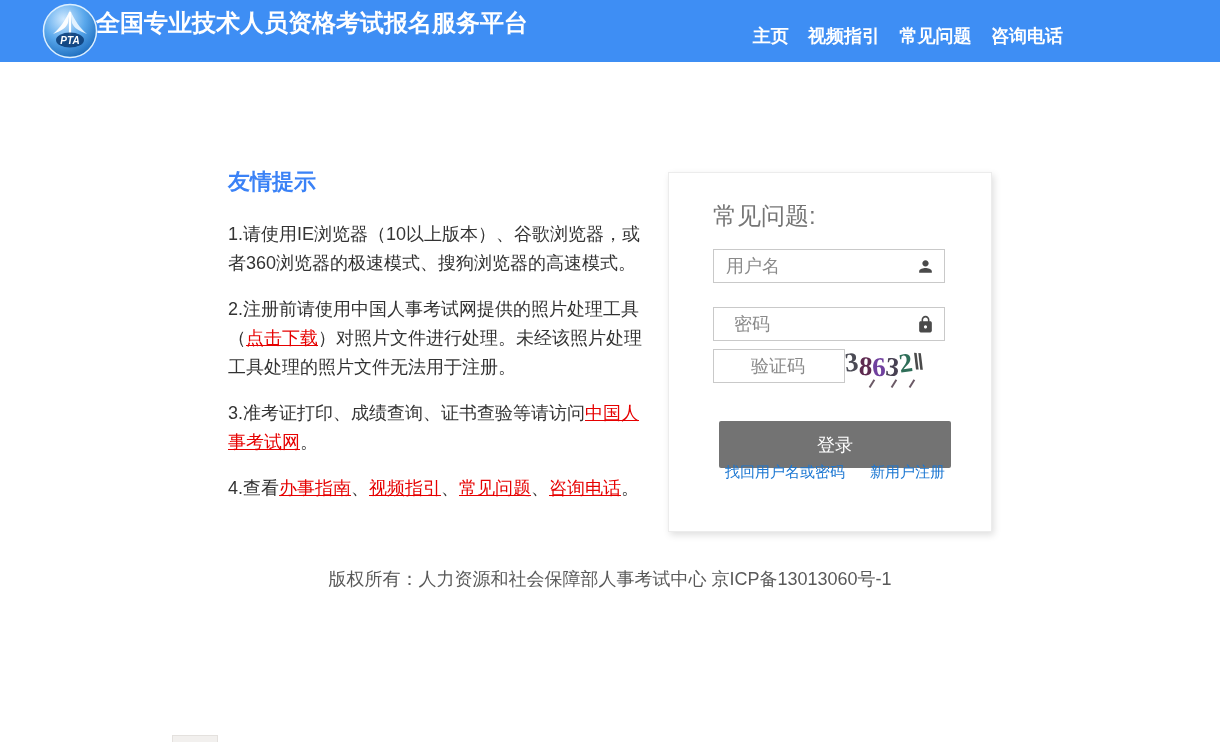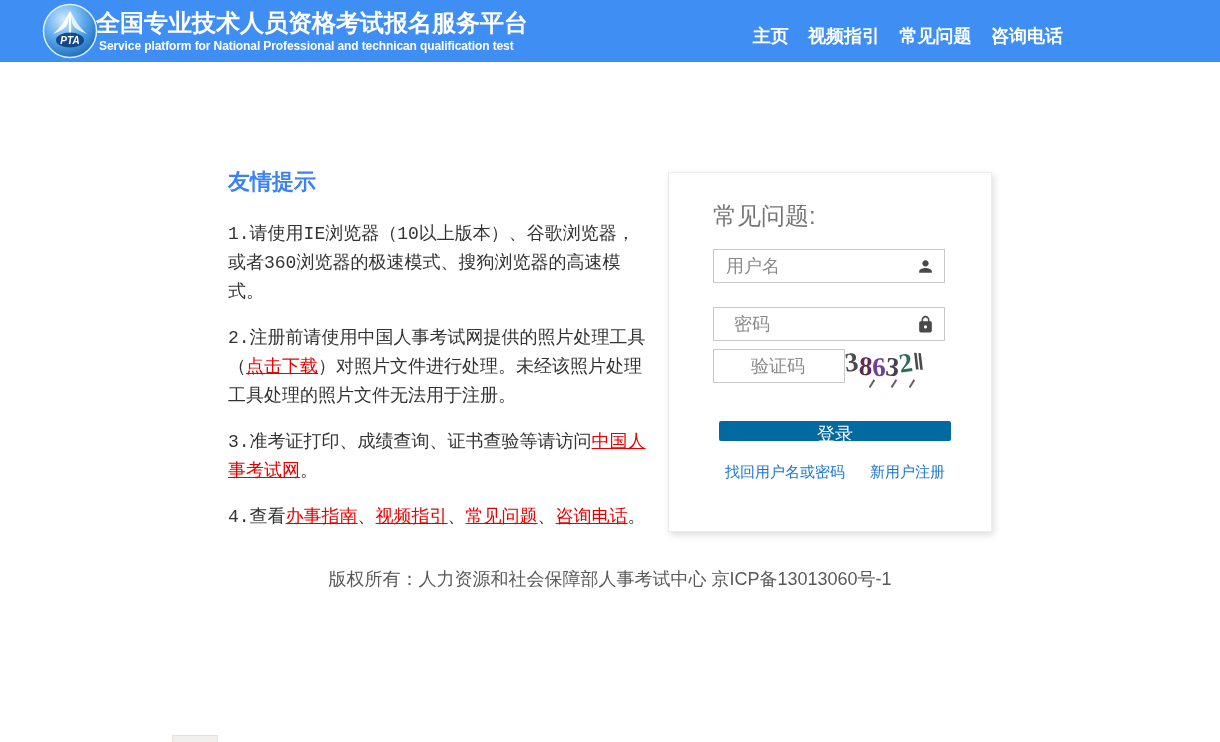--- a/index.html
+++ b/index.html
@@ -27,21 +27,21 @@
   .nav { position: absolute; right: 157px; top: 24px; white-space: nowrap; }
   .nav a {
     color: #ffffff; font-size: 18px; text-decoration: none;
     margin-left: 15px; cursor: pointer; font-weight: bold;
   }
   .nav a:first-child { margin-left: 0; }
 
   
   .tips { position: absolute; left: 228px; top: 167px; width: 424px; color: #333333; }
   .tips h2 { font-size: 22px; font-weight: bold; margin: 0 0 23px 0; color: #3b82f6; }
-  .tips p { font-size: 18px; line-height: 29px; margin: 0 0 17px 0; font-family: Liberation Mono, monospace; }
+  .tips p { font-size: 18px; line-height: 29px; margin: 0 0 17px 0; }
   .red-link { color: #e60000; text-decoration: underline; cursor: pointer; }
 
   
   .login-box {
     position: absolute; left: 668px; top: 172px; width: 324px; height: 360px;
     background: #ffffff; border: 1px solid #ececec;
     box-shadow: 2px 3px 7px rgba(0,0,0,0.13);
   }
   .login-title { position: absolute; left: 44px; top: 27px; font-size: 24px; color: #757575; }
   .field {
@@ -77,22 +77,22 @@
     display: inline-block; font-size: 22px; font-weight: bold; color: #4a4a4a;
     transform: rotate(4deg) translateY(-4px); letter-spacing: -2px;
   }
   .captcha-tick {
     position: absolute; width: 1.5px; height: 9px; background: #6b5a66; top: 34px;
     transform: rotate(32deg);
   }
   .tick1 { left: 26px; } .tick2 { left: 48px; } .tick3 { left: 66px; }
 
   .login-btn {
-    position: absolute; left: 50px; top: 248px; width: 232px; height: 20px;
-    background: #0369a1; color: #ffffff; font-size: 18px; border: none;
+    position: absolute; left: 50px; top: 248px; width: 232px; height: 47px;
+    background: #737373; color: #ffffff; font-size: 18px; border: none;
     border-radius: 2px; cursor: pointer;
     font-family: "Liberation Sans", "DejaVu Sans", sans-serif;
   }
   .login-links {
     position: absolute; left: 56px; top: 290px; width: 220px;
     display: flex; justify-content: space-between;
   }
   .login-links a { color: #1a76d2; font-size: 15px; text-decoration: none; cursor: pointer; text-align: center; }
 
   
@@ -122,21 +122,20 @@
       </defs>
       <circle cx="28" cy="28" r="26.5" fill="url(#lg)" stroke="#dcefff" stroke-width="1.5"></circle>
       <path d="M28 7 C23 18 18 25 11 31 C19 28 24 25 26 20 Z" fill="#ffffff" opacity="0.95"></path>
       <path d="M28 7 C33 18 38 25 45 31 C37 28 32 25 30 20 Z" fill="#e8f4ff" opacity="0.95"></path>
       <path d="M28 9 L28 35" stroke="#ffffff" stroke-width="2.2"></path>
       <ellipse cx="28" cy="37" rx="14" ry="7.5" fill="#0d3f7a" opacity="0.9"></ellipse>
       <text x="28" y="41" text-anchor="middle" font-size="10" font-weight="bold" font-style="italic" fill="#ffffff">PTA</text>
     </svg>
   </div>
   <div class="site-title">全国专业技术人员资格考试报名服务平台</div>
-  <div class="site-subtitle">Service platform for National Professional and technican qualification test</div>
   <nav class="nav">
     <a>主页</a>
     <a>视频指引</a>
     <a>常见问题</a>
     <a>咨询电话</a>
   </nav>
 </div>
 
 <section class="tips">
   <h2>友情提示</h2>

